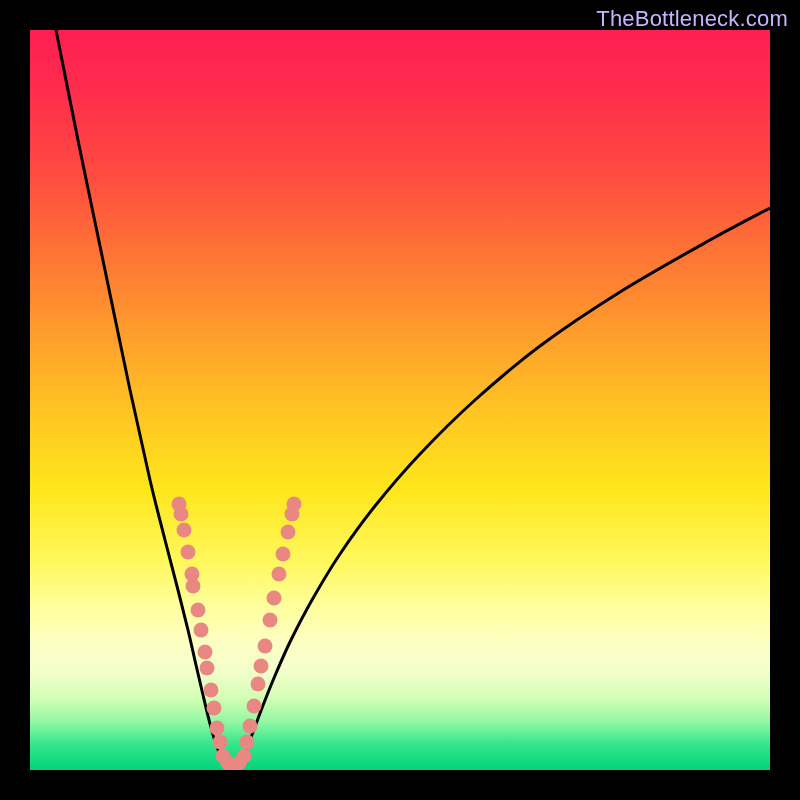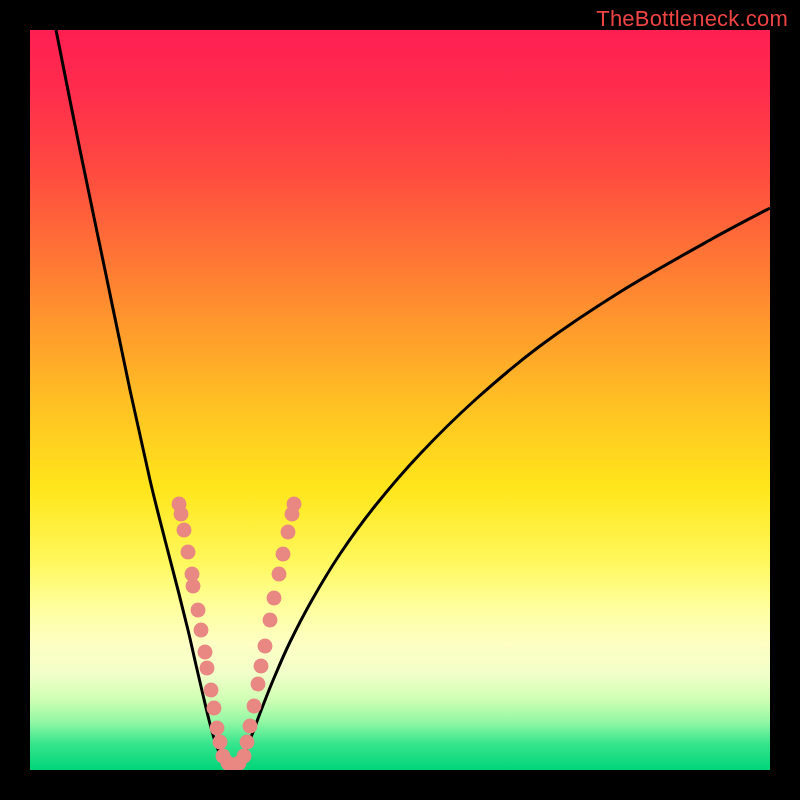--- a/index.html
+++ b/index.html
@@ -36,21 +36,21 @@
   left: 0;
   top: 0;
   width: 100%;
   height: 100%;
   pointer-events: none;
 }
 .watermark {
   position: absolute;
   top: 6px;
   right: 12px;
-  color: #ef4444;
+  color: #c4b5fd;
   font-size: 22px;
   letter-spacing: 0.2px;
   font-weight: 500;
 }
 </style>
 </head>
 <body>
 
 <div class="container">
   <div class="watermark">TheBottleneck.com</div>

